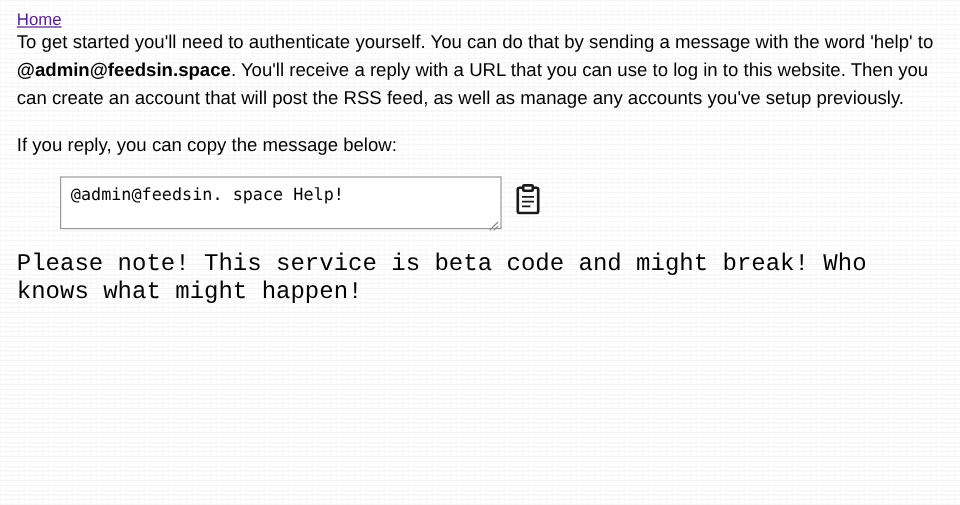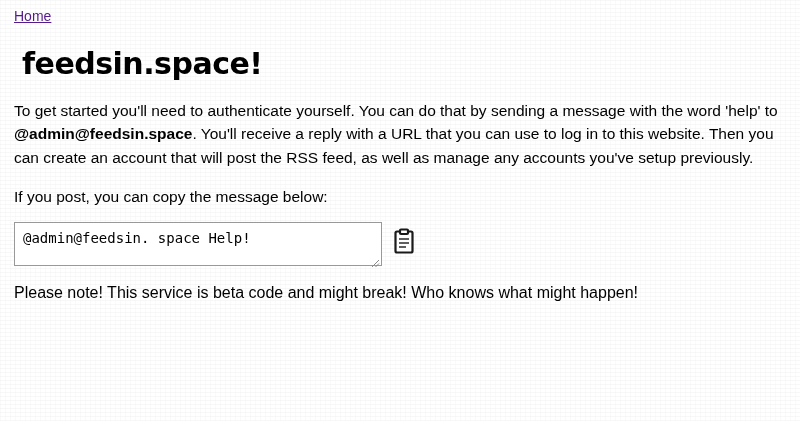--- a/index.html
+++ b/index.html
@@ -82,37 +82,38 @@
     position: absolute;
     right: 2px;
     bottom: 2px;
     width: 9px;
     height: 9px;
     pointer-events: none;
   }
   .msgwrap {
     position: relative;
     display: inline-block;
+    margin-left: 36px;
   }
   .copy-btn {
     margin-left: 10px;
     margin-top: 4px;
     width: 24px;
     height: 30px;
     background: transparent;
     border: none;
     padding: 0;
     cursor: pointer;
     display: flex;
     align-items: center;
     justify-content: center;
   }
   .note {
-    font-family: Liberation Sans, sans-serif;
-    font-size: 16px;
+    font-family: Liberation Mono, monospace;
+    font-size: 20px;
     margin: 6px 0 0 0;
     color: #000;
   }
   .bg-texture {
     position: absolute;
     top: 0;
     left: 0;
     width: 800px;
     height: 421px;
     pointer-events: none;
@@ -132,26 +133,25 @@
 
 <div class="page">
   <div class="bg-texture"></div>
 
   <div class="layer">
     <div class="topbar">
       <a class="home-link" href="#">Home</a>
     </div>
 
     <div class="content">
-      <h1 class="title">feedsin.space!</h1>
 
 
       <p class="para"><span>To get started you'll need to authenticate yourself. You can do that by sending a message with the word 'help' to </span><span class="bold">@admin@feedsin.space</span><span>. You'll receive a reply with a URL that you can use to log in to this website. Then you can create an account that will post the RSS feed, as well as manage any accounts you've setup previously.</span></p>
 
-      <p class="para tight">If you post, you can copy the message below:</p>
+      <p class="para tight">If you reply, you can copy the message below:</p>
 
       <div class="copyrow">
         <div class="msgwrap">
           <textarea class="msgbox" style="">@admin@feedsin. space Help!</textarea>
           <svg class="resize-grip" viewBox="0 0 9 9">
             <line x1="8" y1="1" x2="1" y2="8" stroke="#888" stroke-width="1"></line>
             <line x1="8" y1="4.5" x2="4.5" y2="8" stroke="#888" stroke-width="1"></line>
           </svg>
         </div>
         <button class="copy-btn">

